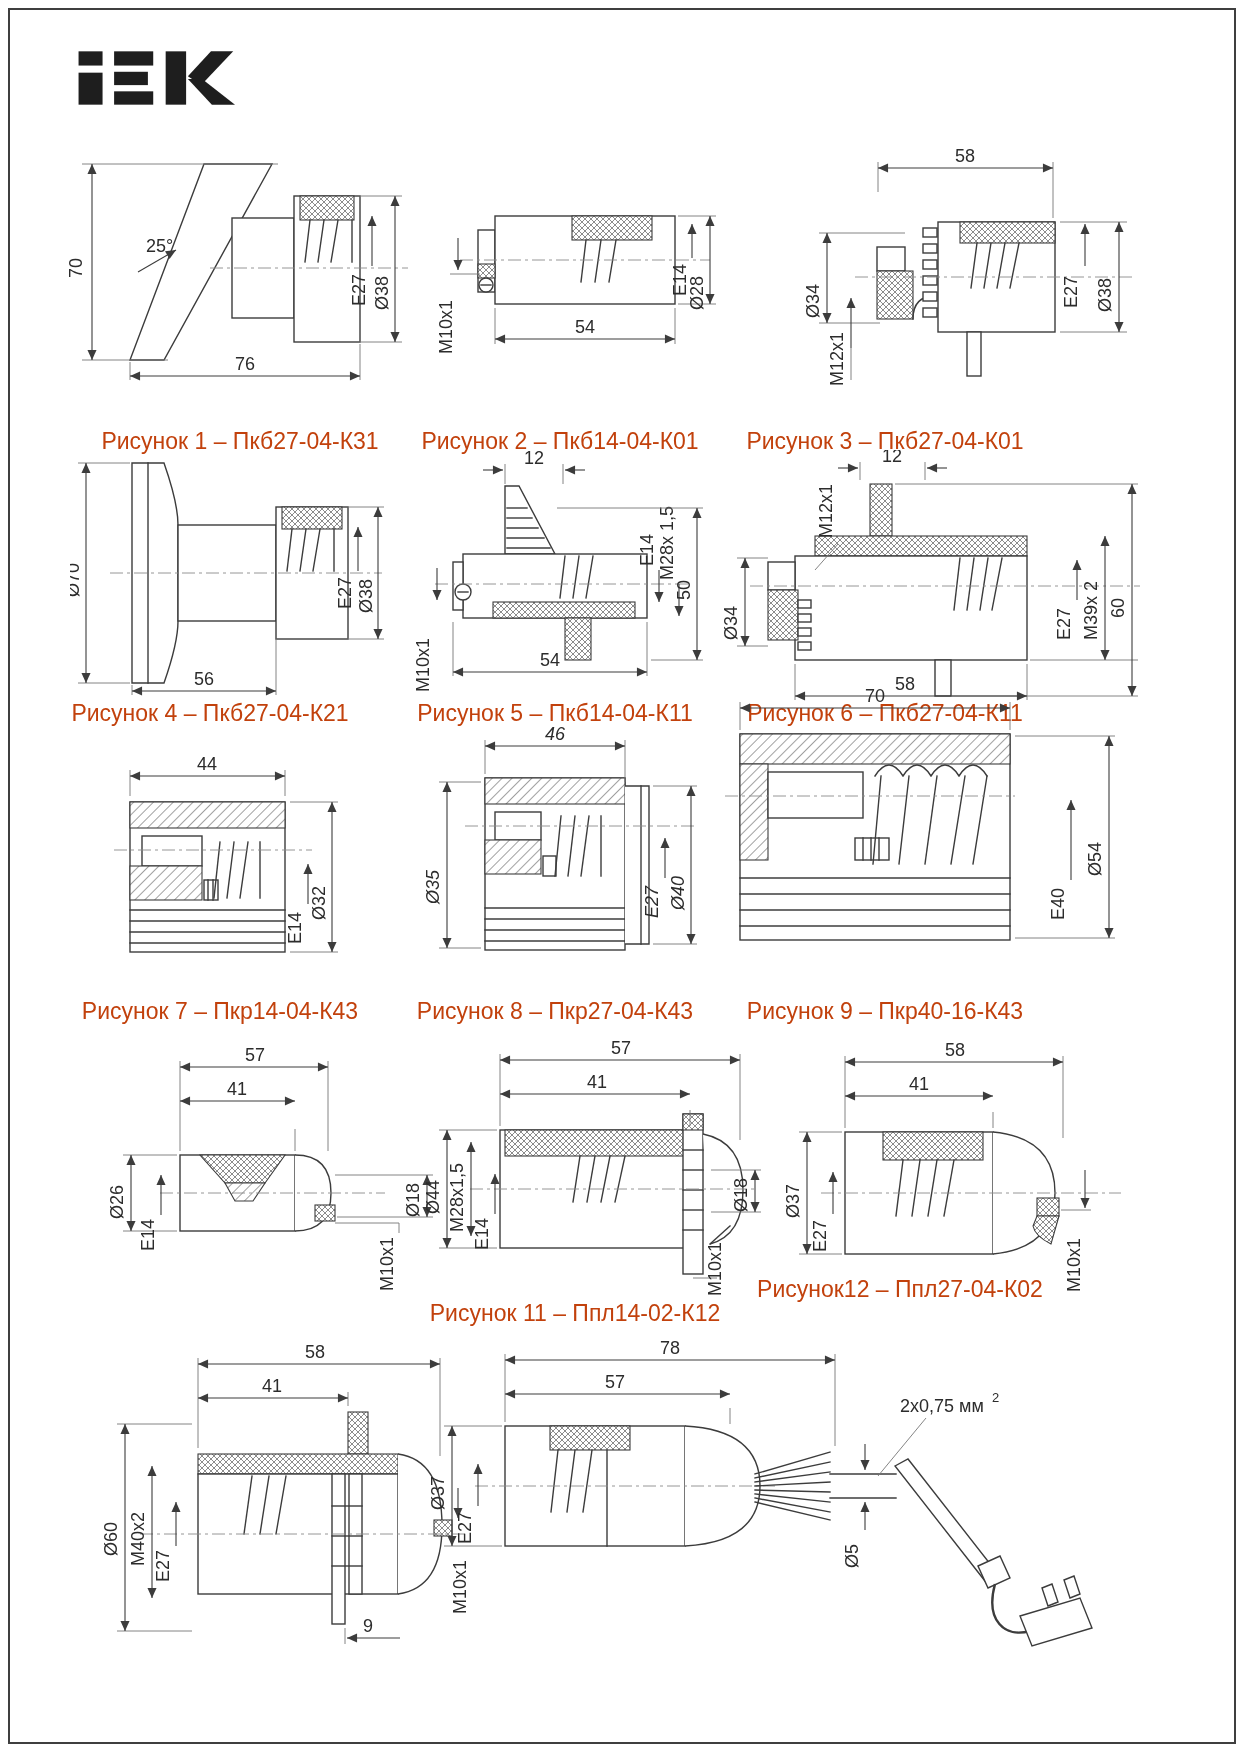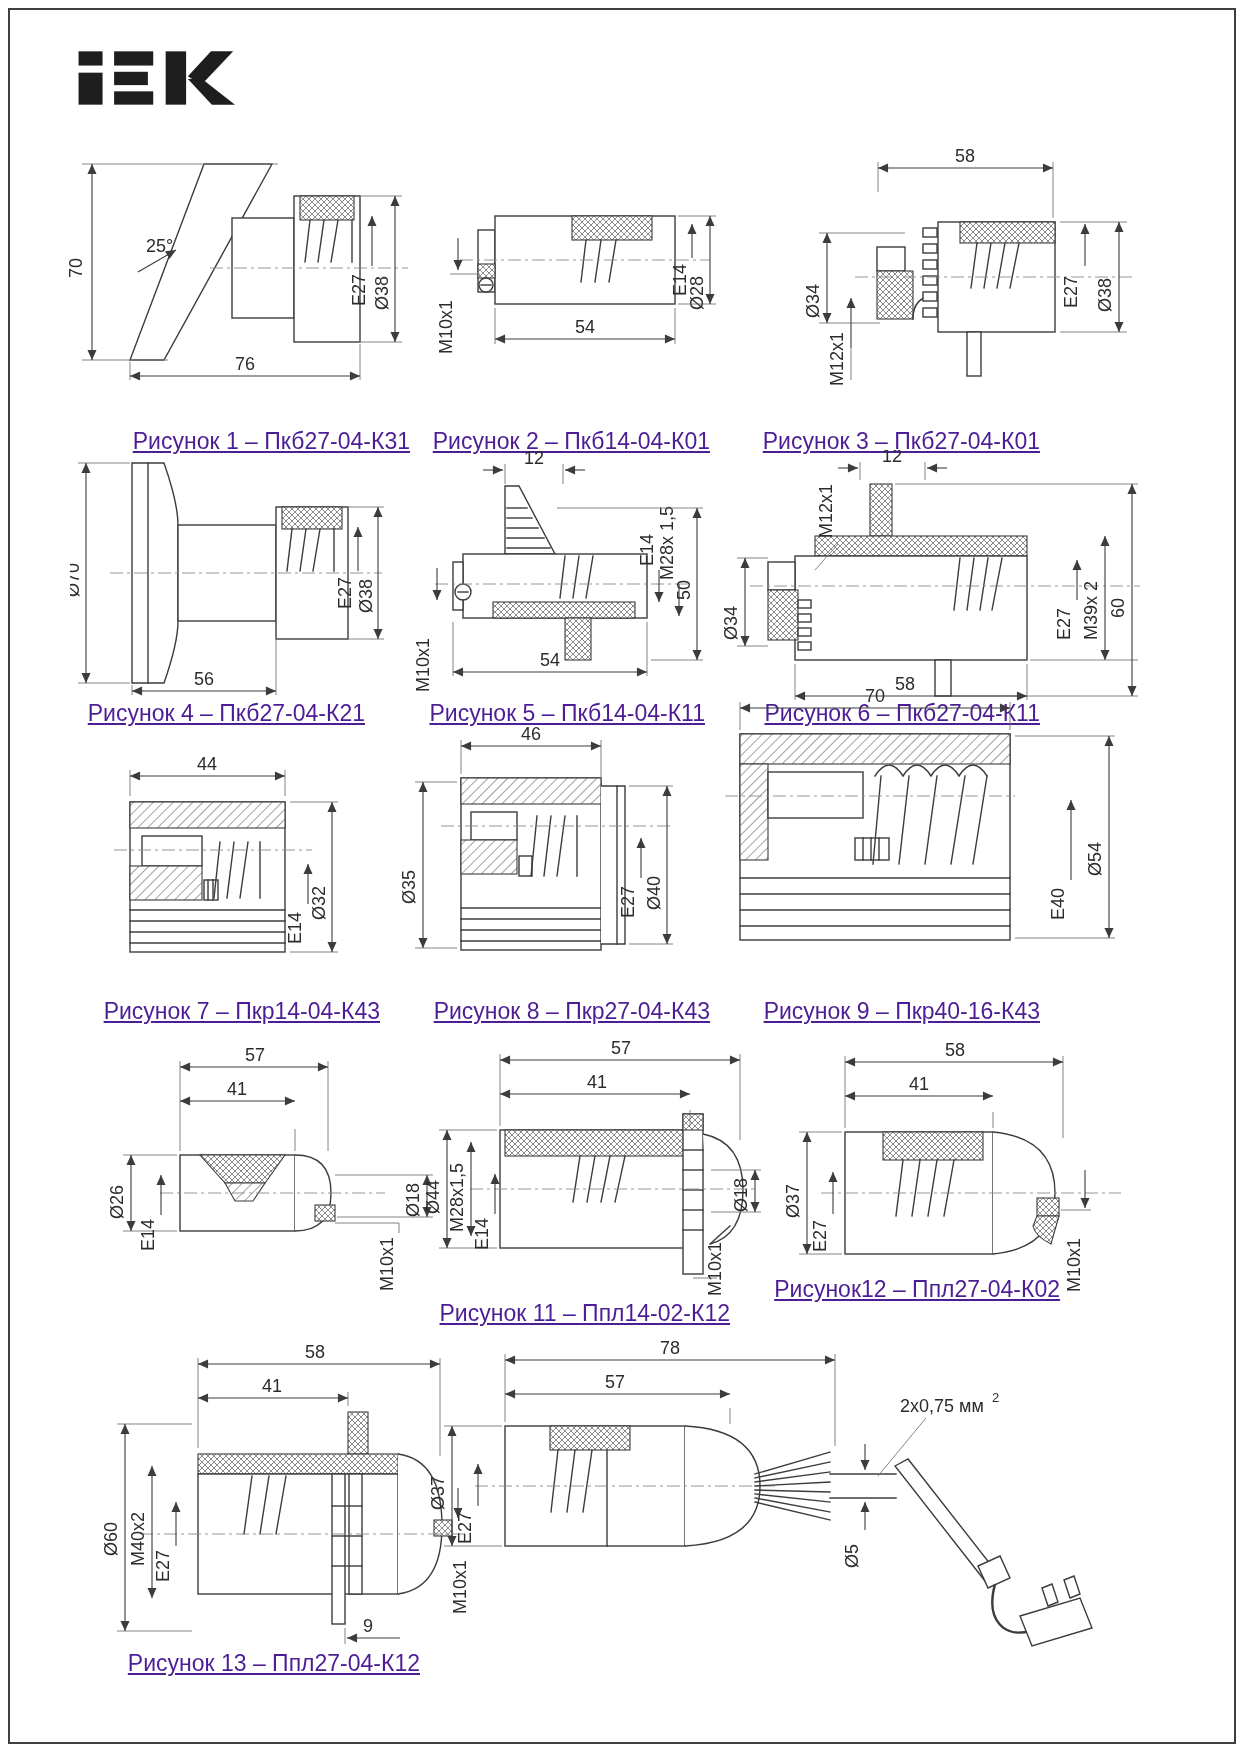--- a/index.html
+++ b/index.html
@@ -1,19 +1,19 @@
 <!DOCTYPE html>
 <html><head>
 <meta charset="utf-8">
 <style>
   html,body{margin:0;padding:0;background:#e8e8e8;}
   #page{position:relative;width:1244px;height:1752px;background:#ffffff;font-family:"Liberation Sans",sans-serif;overflow:hidden;}
   .frame{position:absolute;inset:8px;border:2px solid #3f3f3f;pointer-events:none;}
   .fig{position:absolute;}
-  .cap{position:absolute;font-size:23px;color:#4c1d95;text-align:right;white-space:nowrap;text-decoration:underline;}
+  .cap{position:absolute;font-size:23px;color:#c2410c;text-align:center;white-space:nowrap;}
   svg{display:block;}
   .s{stroke:#3c3c3c;stroke-width:1.4;fill:none;stroke-linecap:square;}
   .sw{stroke:#3c3c3c;stroke-width:1.4;fill:#ffffff;}
   .sx{stroke:#3c3c3c;stroke-width:1.1;fill:url(#xh);}
   .sh{stroke:#3c3c3c;stroke-width:1.1;fill:url(#hat);}
   .d{stroke:#3c3c3c;stroke-width:1.1;fill:none;}
   .e{stroke:#777;stroke-width:0.9;fill:none;}
   .cl{stroke:#8a8a8a;stroke-width:0.9;fill:none;stroke-dasharray:13 4 3 4;}
   text.t{font-family:"Liberation Sans",sans-serif;font-size:18px;fill:#2c2c2c;stroke:none;}
   text.ts{font-family:"Liberation Sans",sans-serif;font-size:13px;fill:#2c2c2c;stroke:none;}
@@ -326,21 +326,21 @@
         <line class="d" marker-end="url(#ar)" x1="208" y1="158" x2="208" y2="118"></line>
         <text class="t" transform="rotate(-90 201 198)" x="201" y="198">E14</text>
         <line class="e" x1="190" y1="56" x2="238" y2="56"></line>
           <line class="e" x1="190" y1="206" x2="238" y2="206"></line>
         <line class="d" marker-start="url(#ar)" marker-end="url(#ar)" x1="232" y1="56" x2="232" y2="206"></line>
         <text class="t" transform="rotate(-90 225 174)" x="225" y="174">Ø32</text>
       </g>
     </svg>
   </div>
 
-  <div class="fig" style="left:401px;top:716px;">
+  <div class="fig" style="left:425px;top:716px;font-style:italic;">
     <svg width="290" height="252" viewBox="0 0 290 252">
       <g>
         <rect class="sw" x="60" y="62" width="140" height="172"></rect>
         <rect class="sh" x="60" y="62" width="140" height="26"></rect>
         <rect class="sw" x="70" y="96" width="46" height="28"></rect>
         <rect class="sh" x="60" y="124" width="56" height="34"></rect>
         <rect class="sw" x="118" y="140" width="13" height="20"></rect>
         <line class="s" x1="136" y1="100" x2="130" y2="160"></line>
           <line class="s" x1="150" y1="100" x2="143" y2="160"></line>
           <line class="s" x1="164" y1="100" x2="156" y2="160"></line>
@@ -625,14 +625,13 @@
         <line class="d" marker-end="url(#ar)" x1="435" y1="118" x2="435" y2="144"></line>
         <line class="d" marker-end="url(#ar)" x1="435" y1="204" x2="435" y2="176"></line>
         <text class="t" transform="rotate(-90 428 242)" x="428" y="242">Ø5</text>
         <text class="t" x="470" y="86">2x0,75 мм</text>
         <text class="ts" x="562" y="76">2</text>
         <line class="e" x1="496" y1="92" x2="448" y2="150"></line>
       </g>
     </svg>
   </div>
 
-  <div class="cap" style="left:70px;top:1650px;width:350px;">Рисунок 13 – Ппл27-04-К12</div>
 </div>
 
 </body></html>

